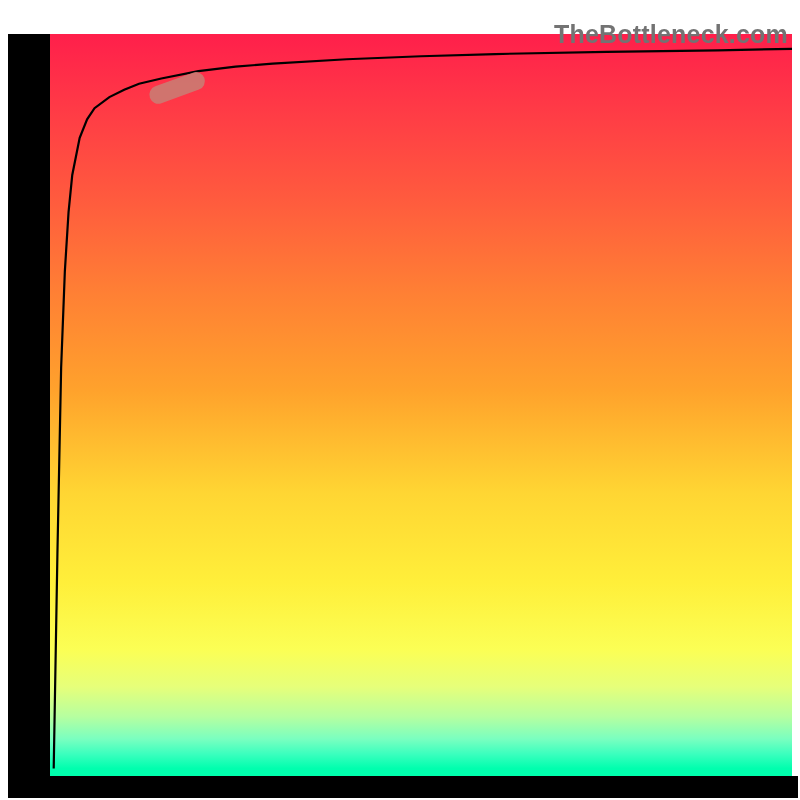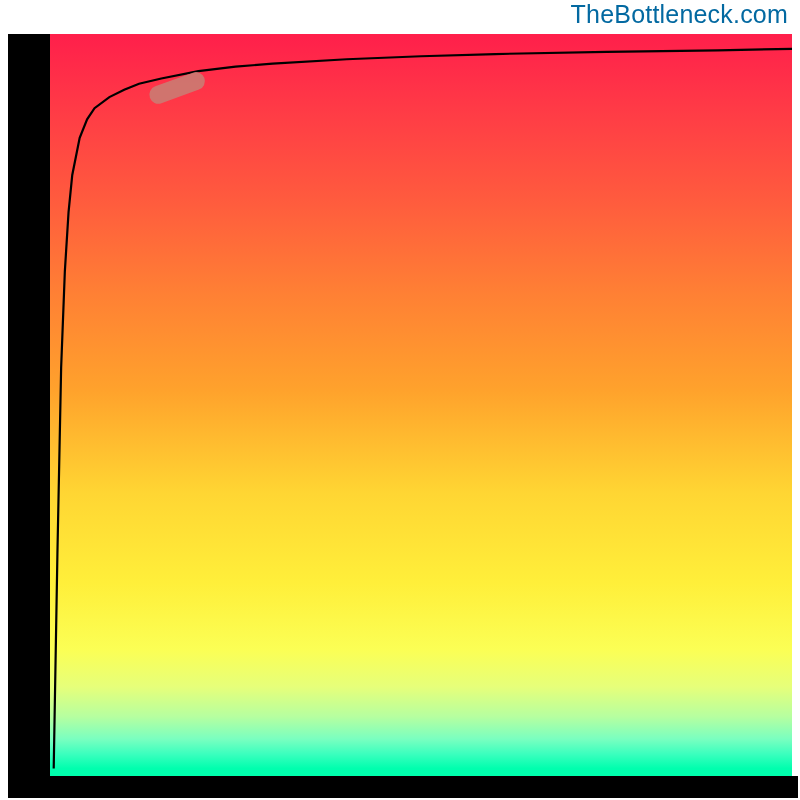--- a/index.html
+++ b/index.html
@@ -11,25 +11,25 @@
     background: #ffffff;
     font-family: Arial, Helvetica, sans-serif;
   }
   .stage {
     position: relative;
     width: 800px;
     height: 800px;
   }
   .watermark {
     position: absolute;
-    top: 0;
+    top: 20px;
     right: 12px;
     font-size: 25px;
-    font-weight: 400;
-    color: #0369a1;
+    font-weight: 700;
+    color: #737373;
     letter-spacing: 0.2px;
     user-select: none;
   }
   
   .plot-area {
     position: absolute;
     left: 50px;
     top: 34px;
     width: 742px;
     height: 742px;

